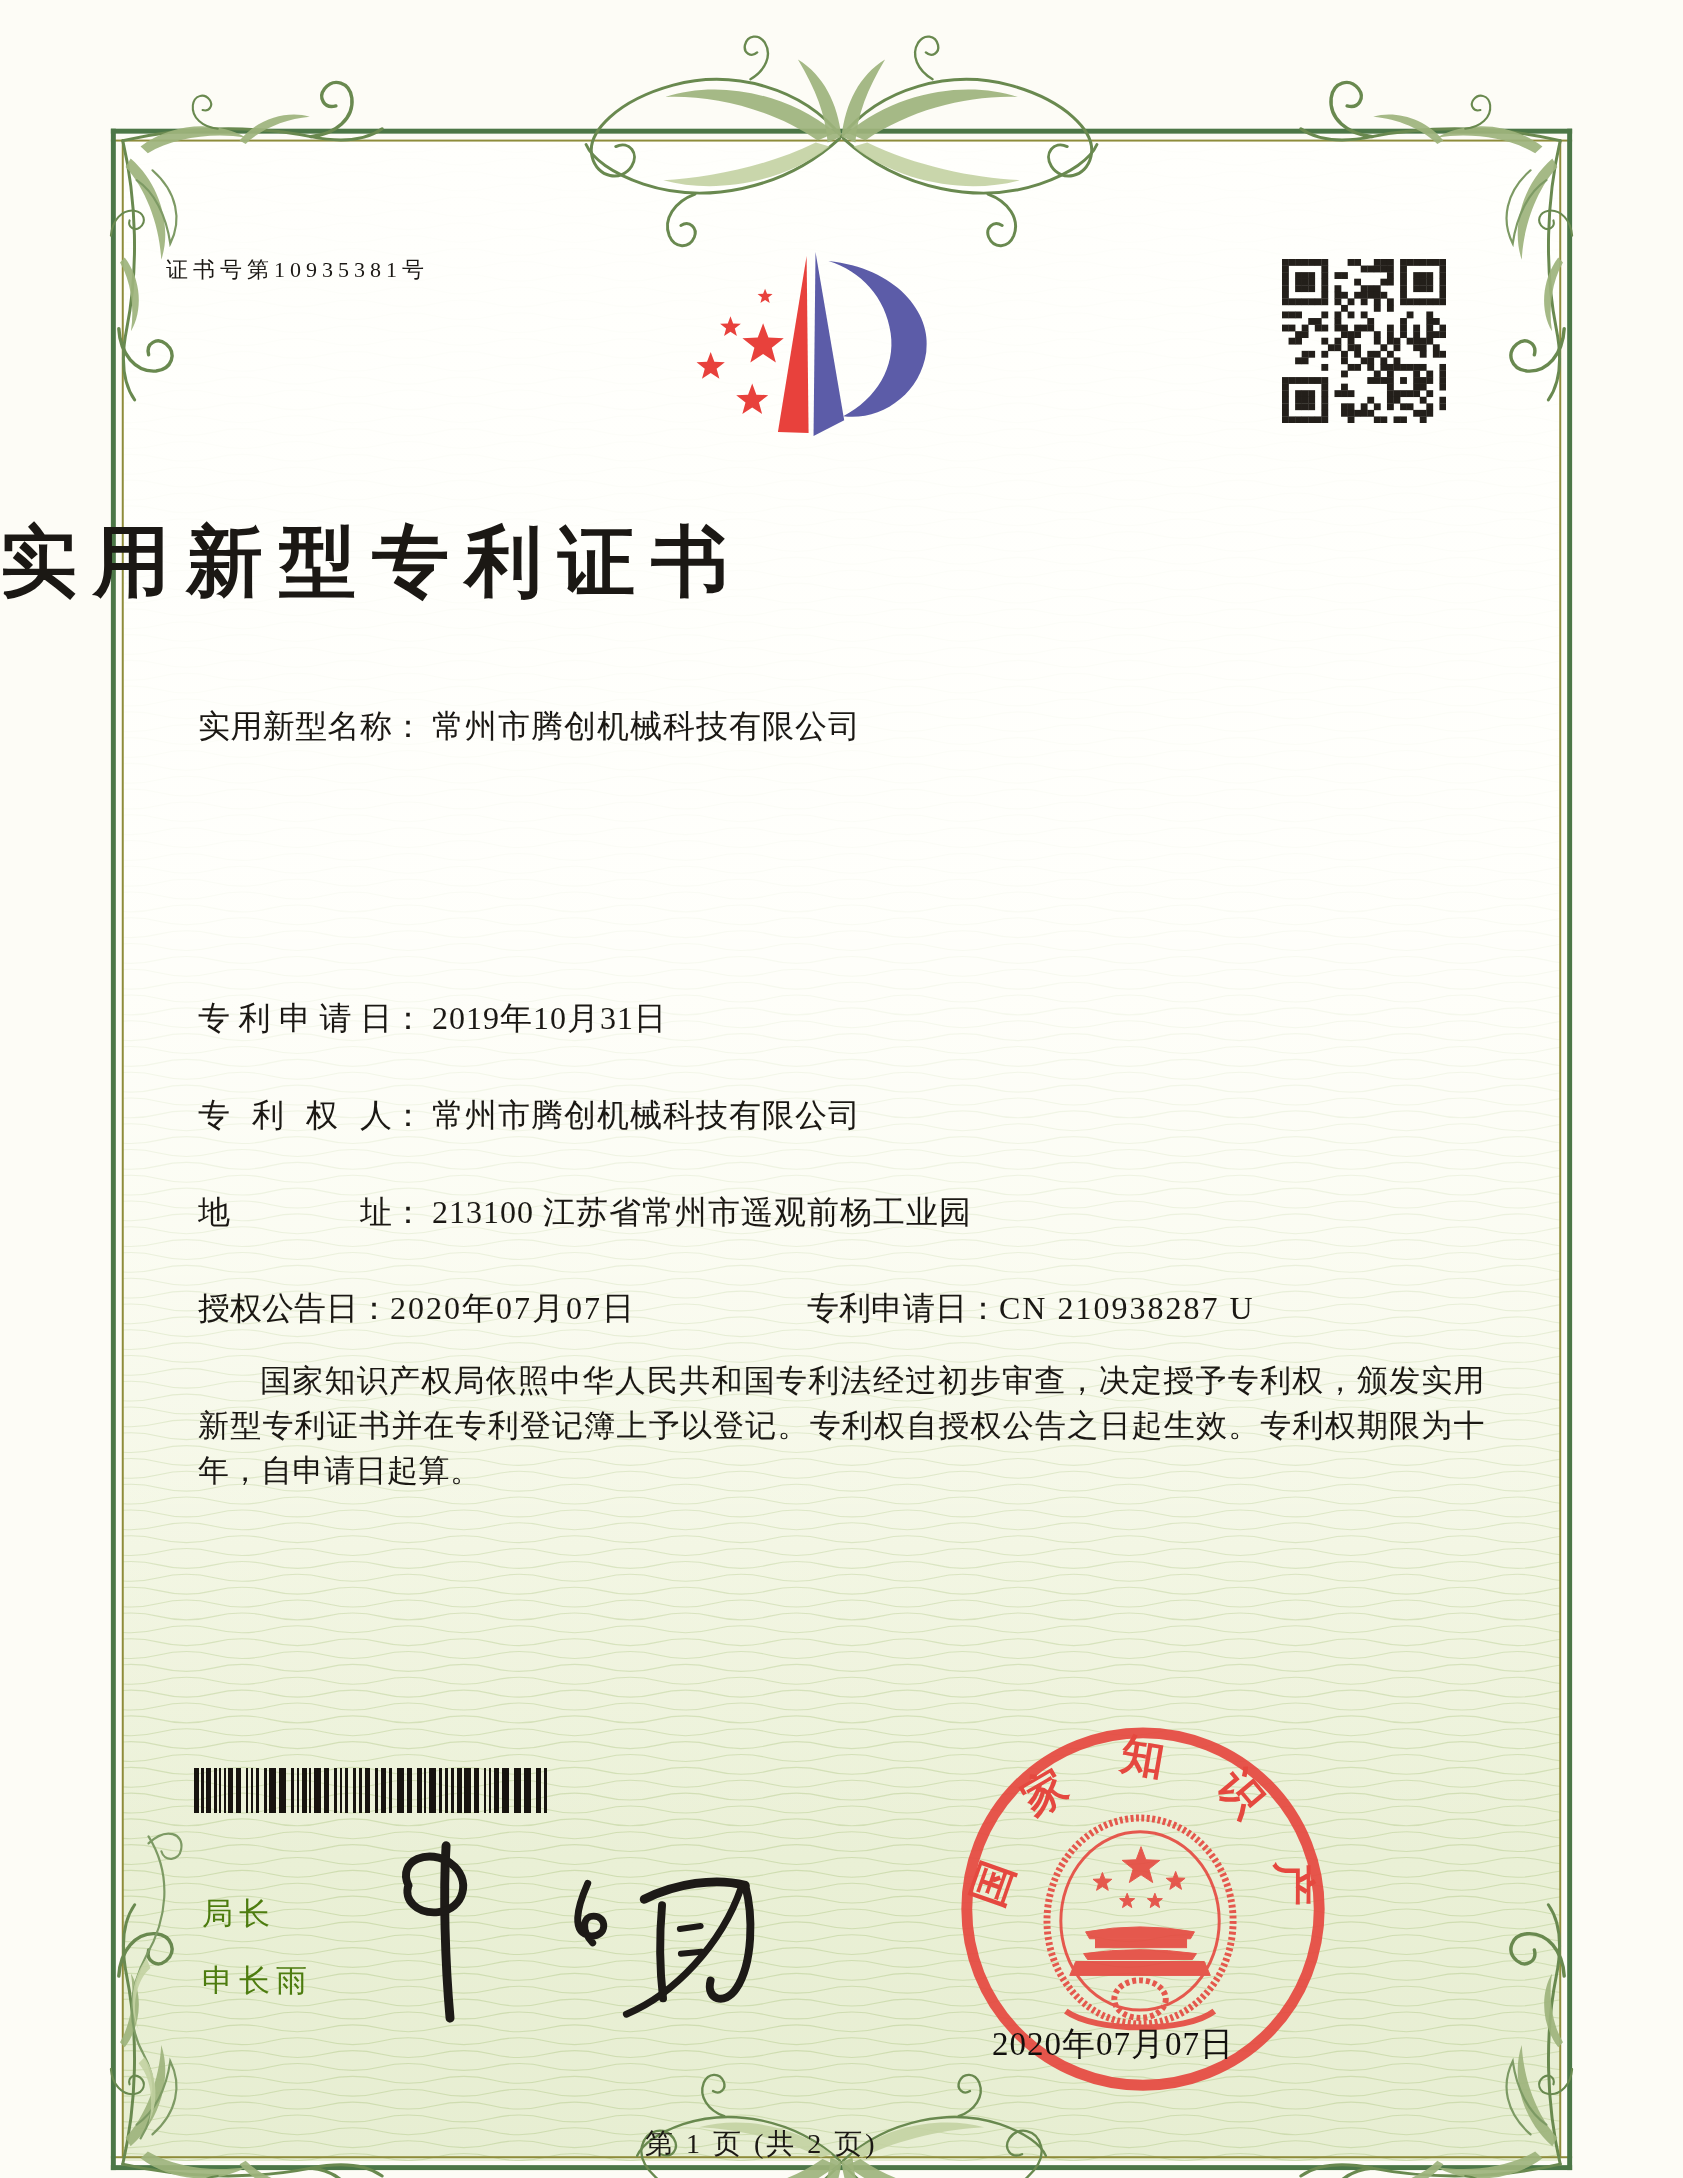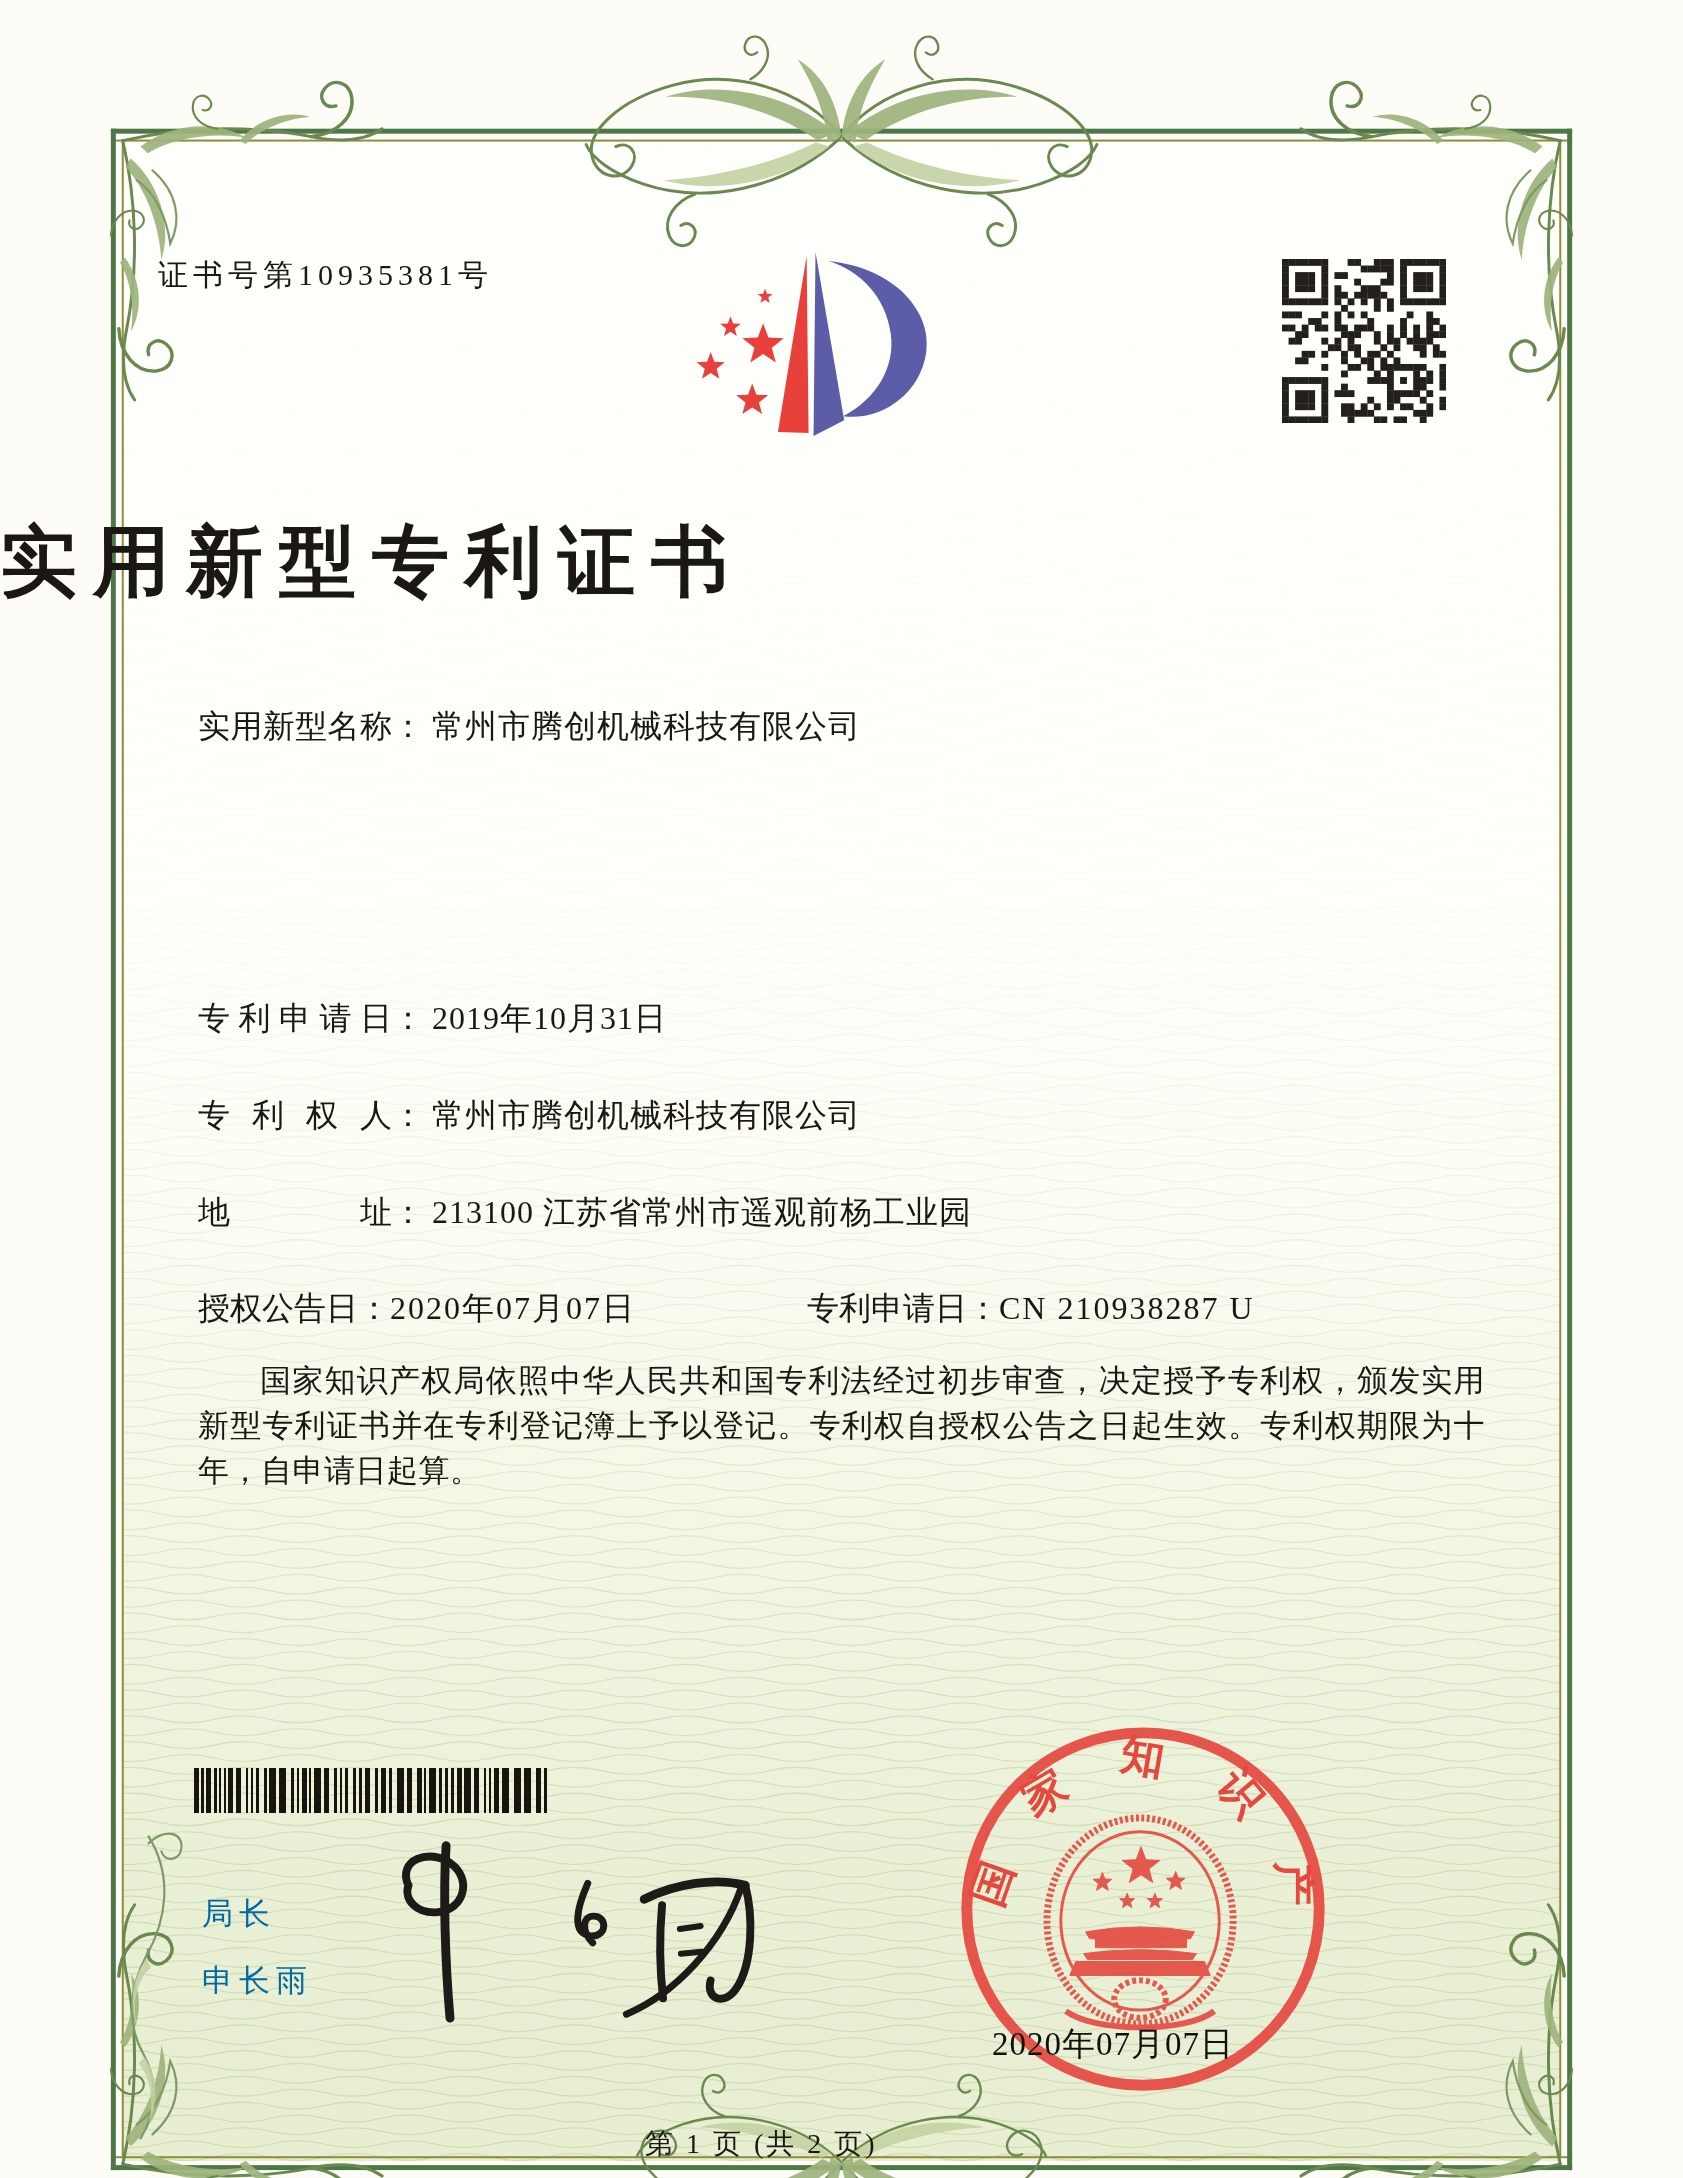--- a/index.html
+++ b/index.html
@@ -11,34 +11,34 @@
   #waves{position:absolute;left:0;top:0;}
   #waves path{fill:none;stroke:#b9cd93;stroke-width:1.1;opacity:.55;}
   .fade{position:absolute;left:0;top:0;right:0;bottom:0;
         background:linear-gradient(180deg,rgba(255,255,252,.97) 0%,rgba(255,255,252,.9) 36%,rgba(255,255,252,.55) 54%,rgba(255,255,252,.15) 72%,rgba(255,255,252,0) 86%);}
   #frame{position:absolute;left:0;top:0;}
   .os{fill:none;stroke:#69894f;stroke-width:3;stroke-linecap:round;}
   .os2{fill:none;stroke:#7d9a64;stroke-width:2.2;stroke-linecap:round;}
   .of{fill:#9db37c;opacity:.92;}
   .of2{fill:#c3d1a2;opacity:.9;}
   .abs{position:absolute;}
-  .certno{left:158px;top:255px;font-size:30px;letter-spacing:5px;}
+  .certno{left:166px;top:255px;font-size:22px;letter-spacing:5px;}
   .title{left:0;width:1574px;top:511px;text-align:left;font-size:77px;font-weight:bold;letter-spacing:16px;}
   .frow{left:198px;height:44px;font-size:32px;white-space:nowrap;}
   .flabel{display:inline-block;width:194px;text-align:justify;text-align-last:justify;vertical-align:top;}
   .fcolon{display:inline-block;vertical-align:top;}
   .fvalue{display:inline-block;margin-left:8px;vertical-align:top;letter-spacing:1px;}
   .grant{font-size:32px;white-space:nowrap;}
   .body-text{left:198px;top:1358px;width:1287px;font-size:31px;line-height:45px;text-align:justify;letter-spacing:0.5px;}
   .body-text p{margin:0;text-indent:2em;}
   #qr-svg{position:absolute;left:1282px;top:259px;}
   #qr-svg rect{fill:#231f1a;}
   #barcode{position:absolute;left:194px;top:1768px;width:364px;height:45px;display:flex;}
   #barcode span{display:block;height:100%;background:#17130f;flex:none;}
-  .director{left:202px;font-family:"Liberation Sans","DejaVu Sans",sans-serif;font-size:31px;letter-spacing:6px;color:#0369a1;}
+  .director{left:202px;font-family:"Liberation Sans","DejaVu Sans",sans-serif;font-size:31px;letter-spacing:6px;color:#4d7c0f;}
   .sig{position:absolute;left:347px;top:1824px;}
   .sig path{fill:none;stroke:#1d1a17;stroke-linecap:round;stroke-linejoin:round;}
   .seal{position:absolute;left:945px;top:1718px;}
   .sealdate{left:992px;top:2022px;font-size:33px;letter-spacing:1px;color:#12100e;}
   .footer{left:645px;top:2125px;font-size:28px;letter-spacing:3px;}
 </style>
 </head>
 <body>
 
 <div class="page">

